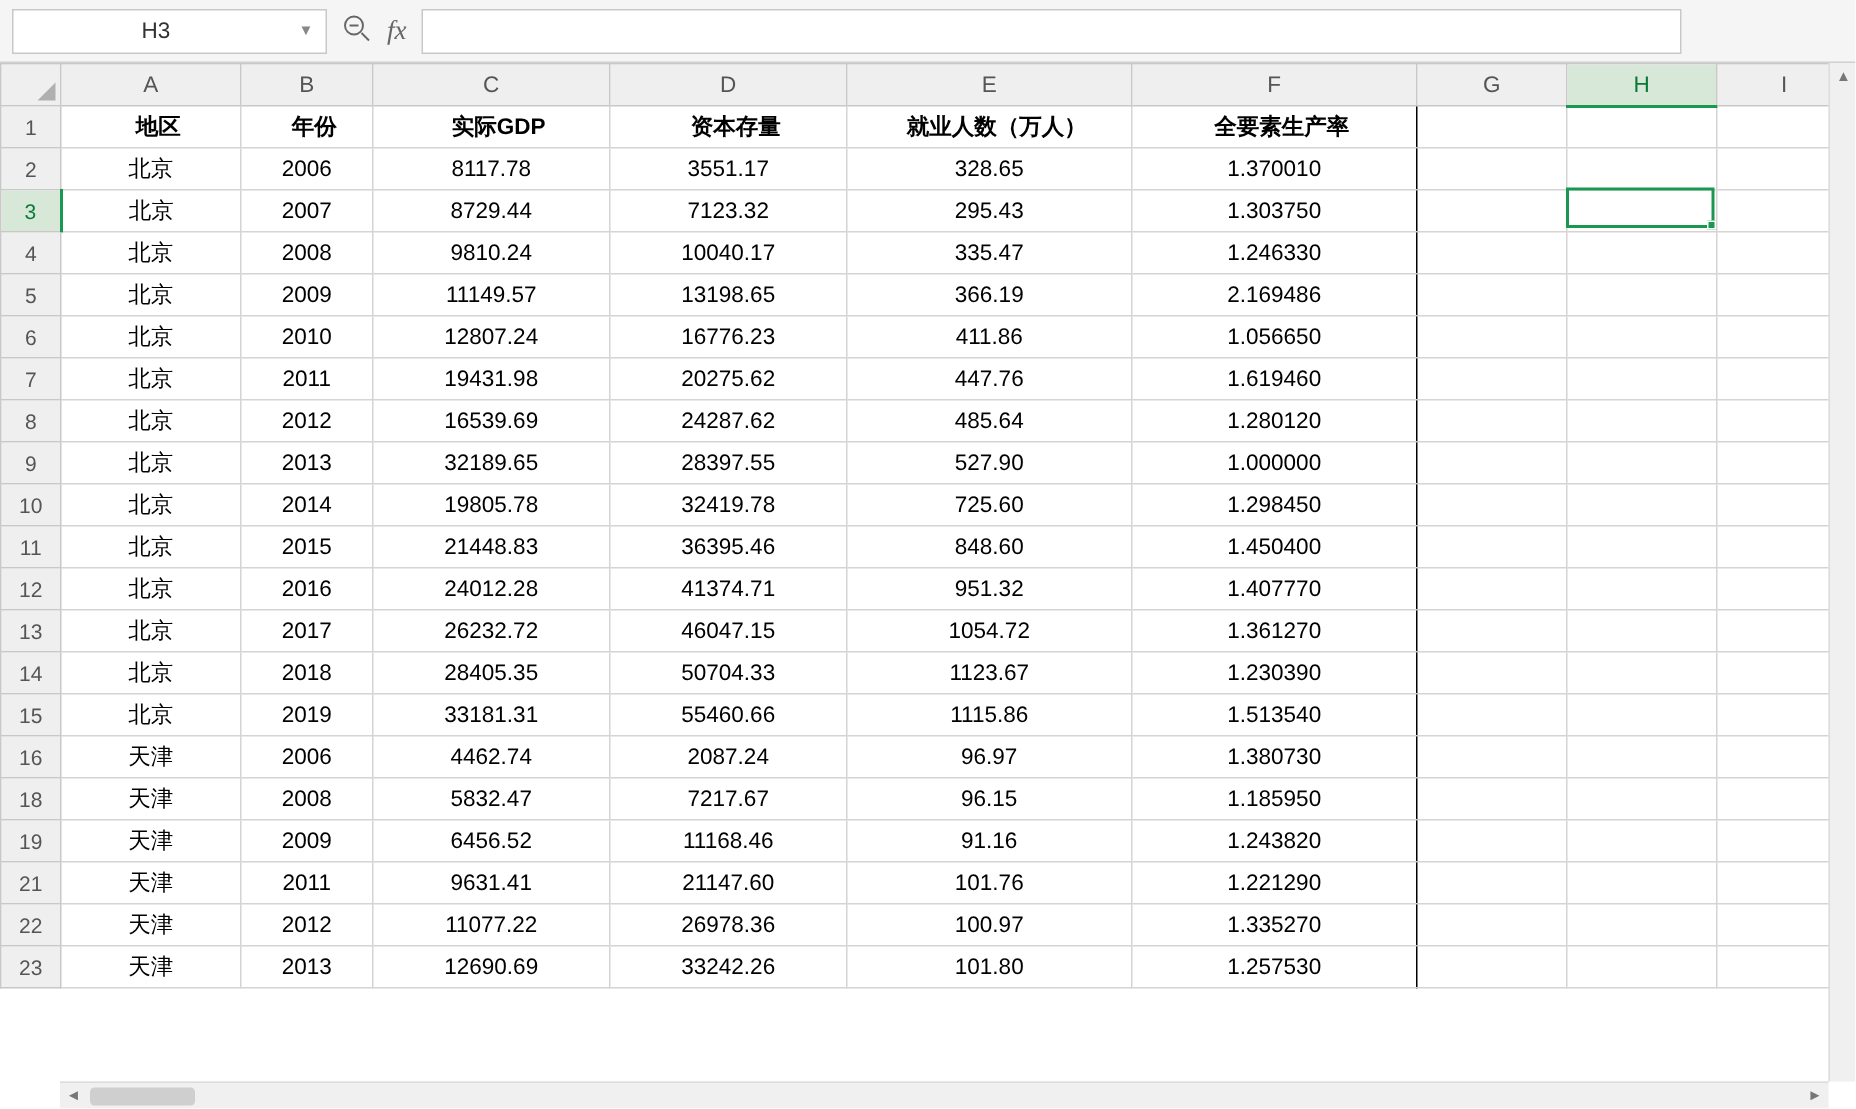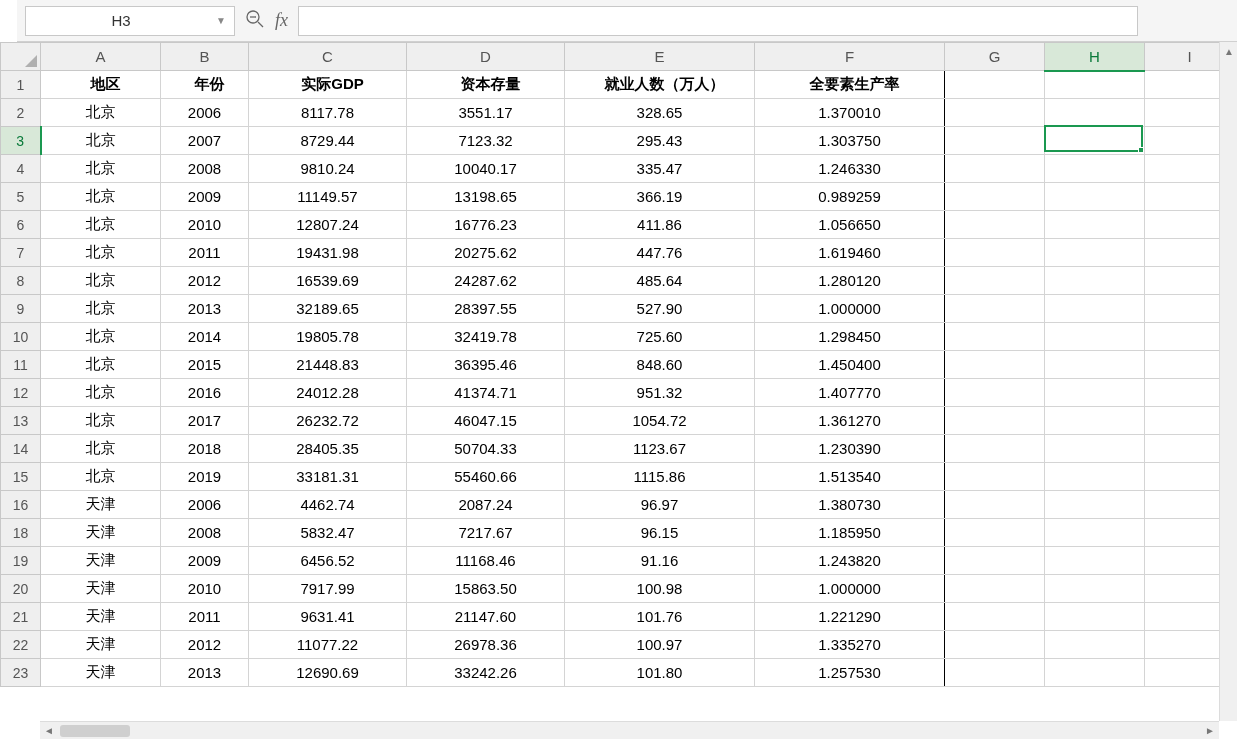--- a/index.html
+++ b/index.html
@@ -1,17 +1,17 @@
 <!DOCTYPE html>
 <html><head>
 <meta charset="utf-8">
 <style>
 * { margin: 0; padding: 0; box-sizing: border-box; }
 html, body { width: 1237px; height: 739px; font-family: "Microsoft YaHei", "SimSun", Arial, sans-serif; font-size: 14px; background: #fff; overflow: hidden; }
-.formula-bar { height: 42px; background: #f5f5f5; border-bottom: 1px solid #d0d0d0; display: flex; align-items: center; padding: 4px 8px; margin-left: 17px; }
+.formula-bar { height: 42px; background: #f5f5f5; border-bottom: 1px solid #d0d0d0; display: flex; align-items: center; padding: 4px 8px; }
 .name-box { width: 210px; height: 30px; background: #fff; border: 1px solid #c8c8c8; display: flex; align-items: center; justify-content: center; position: relative; margin-right: 10px; }
 .name-box-text { flex: 1; text-align: center; font-size: 15px; color: #333; }
 .name-box-dd { width: 18px; color: #888; font-size: 10px; }
 .fx-area { display: flex; align-items: center; gap: 10px; text-align: right; }
 .fx-icon { color: #666; font-size: 18px; font-style: italic; font-family: "Times New Roman", serif; }
 .zoom-out-icon { color: #666; stroke: #666; }
 .fx-input { width: 840px; height: 30px; border: 1px solid #c8c8c8; background: #fff; padding: 0 6px; }
 .sheet-area { position: relative; width: 100%; height: calc(100% - 42px); overflow: hidden; background: #fff; }
 table.grid { border-collapse: collapse; table-layout: fixed; }
 th, td { border: 1px solid #d4d4d4; height: 28px; font-size: 15px; font-weight: normal; text-align: center; vertical-align: middle; white-space: nowrap; overflow: hidden; }
@@ -132,21 +132,21 @@
           <td></td>
           <td></td>
         </tr>
         <tr>
           <th class="row-hdr">5</th>
           <td class="data-cell">北京</td>
           <td class="data-cell">2009</td>
           <td class="data-cell">11149.57</td>
           <td class="data-cell">13198.65</td>
           <td class="data-cell">366.19</td>
-          <td class="data-cell data-border-right">0.989259</td>
+          <td class="data-cell data-border-right">2.169486</td>
           <td></td>
           <td></td>
           <td></td>
         </tr>
         <tr>
           <th class="row-hdr">6</th>
           <td class="data-cell">北京</td>
           <td class="data-cell">2010</td>
           <td class="data-cell">12807.24</td>
           <td class="data-cell">16776.23</td>
@@ -289,32 +289,20 @@
           <td></td>
         </tr>
         <tr>
           <th class="row-hdr">19</th>
           <td class="data-cell">天津</td>
           <td class="data-cell">2009</td>
           <td class="data-cell">6456.52</td>
           <td class="data-cell">11168.46</td>
           <td class="data-cell">91.16</td>
           <td class="data-cell data-border-right">1.243820</td>
-          <td></td>
-          <td></td>
-          <td></td>
-        </tr>
-        <tr>
-          <th class="row-hdr">20</th>
-          <td class="data-cell">天津</td>
-          <td class="data-cell">2010</td>
-          <td class="data-cell">7917.99</td>
-          <td class="data-cell">15863.50</td>
-          <td class="data-cell">100.98</td>
-          <td class="data-cell data-border-right">1.000000</td>
           <td></td>
           <td></td>
           <td></td>
         </tr>
         <tr>
           <th class="row-hdr">21</th>
           <td class="data-cell">天津</td>
           <td class="data-cell">2011</td>
           <td class="data-cell">9631.41</td>
           <td class="data-cell">21147.60</td>

